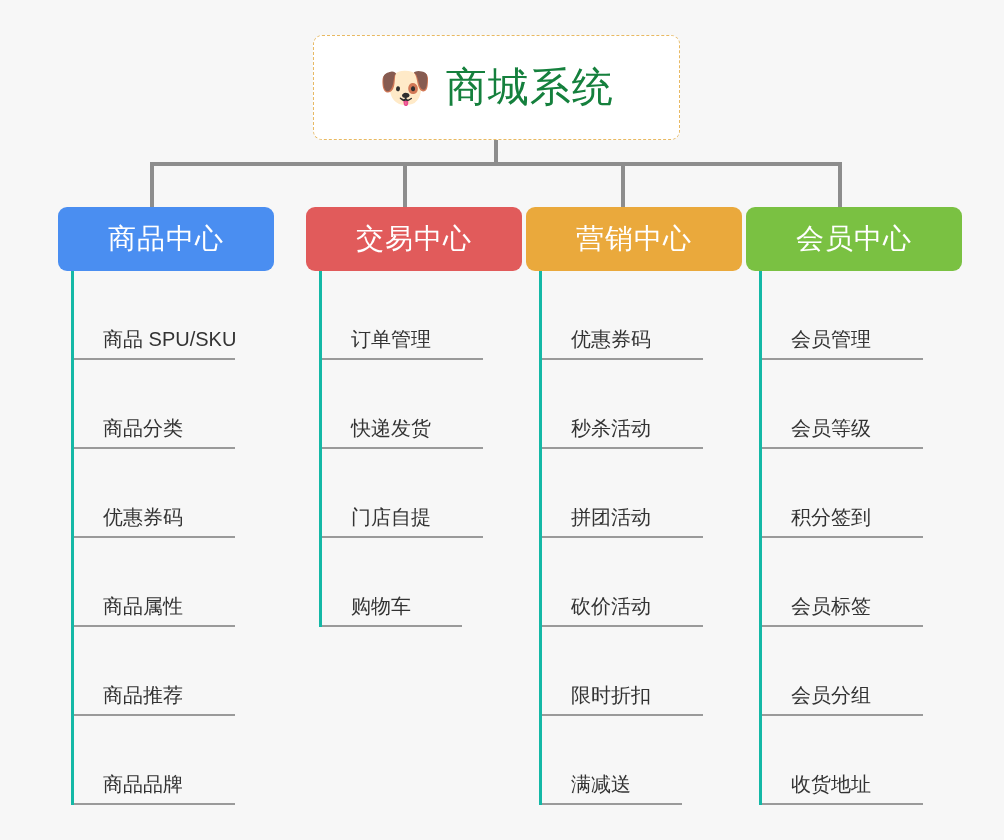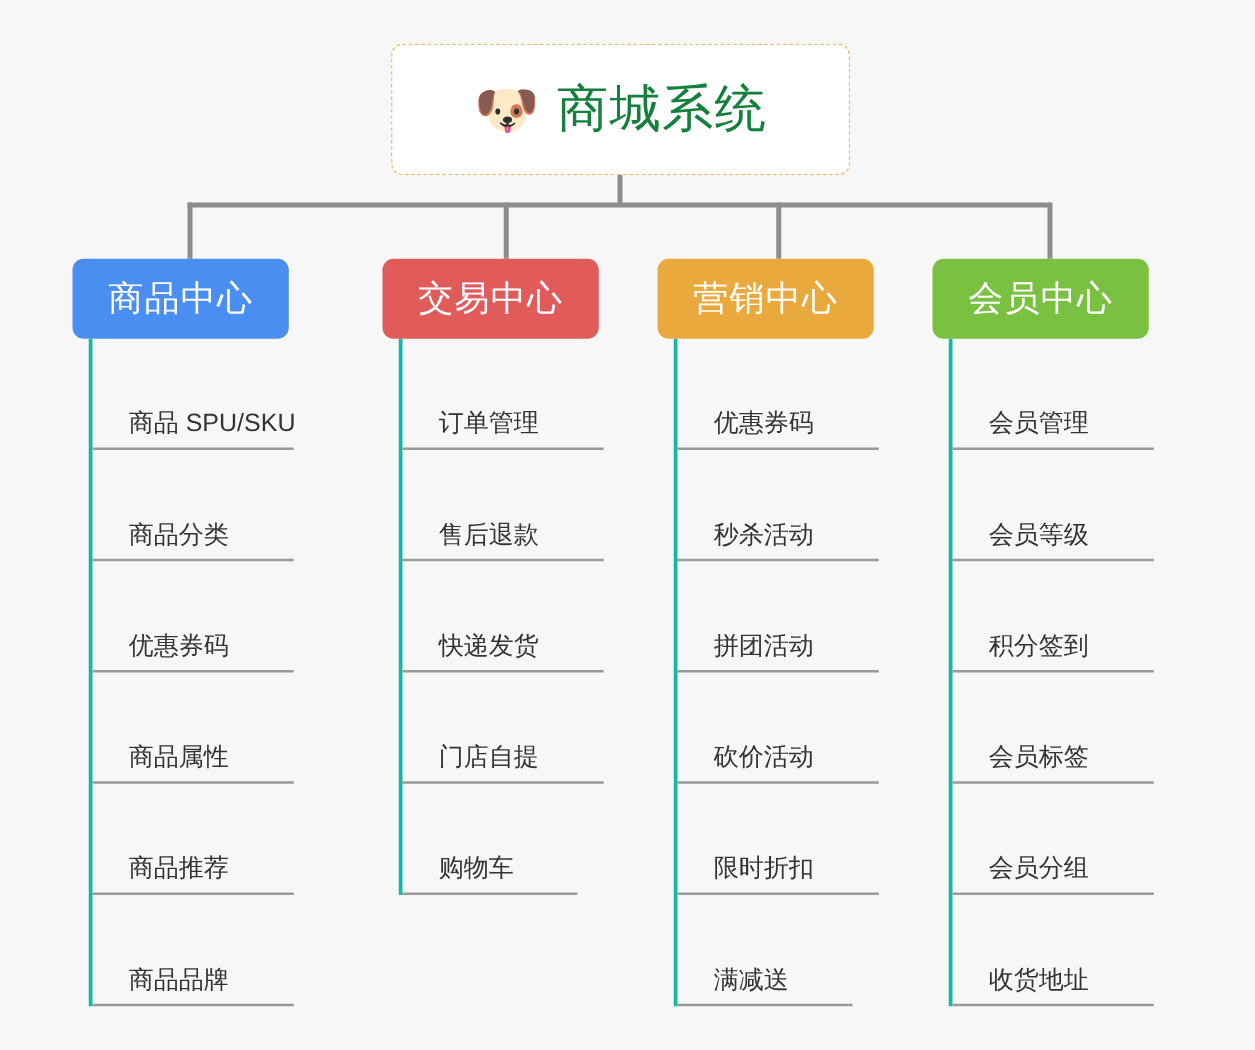--- a/index.html
+++ b/index.html
@@ -71,21 +71,21 @@
     width: 4px;
     height: 45px;
   }
 
   
   .branch {
     position: absolute;
     top: 207px;
   }
   .branch-header {
-    width: 173px;
+    width: 216px;
     height: 64px;
     border-radius: 9px;
     display: flex;
     align-items: center;
     justify-content: center;
     color: #ffffff;
     font-size: 28px;
     letter-spacing: 1px;
     box-sizing: border-box;
   }
@@ -171,23 +171,20 @@
       </div>
       <div class="branch" style="left: 306px;">
         <div class="branch-header" style="background: rgb(225, 91, 91);">
           <span>交易中心</span>
         </div>
         <div class="branch-body">
           <div class="leaf w-lg">
             <span class="leaf-label">订单管理</span>
           </div>
           <div class="leaf w-lg">
-            <span class="leaf-label">售后退款</span>
-          </div>
-          <div class="leaf w-lg">
             <span class="leaf-label">快递发货</span>
           </div>
           <div class="leaf w-lg">
             <span class="leaf-label">门店自提</span>
           </div>
           <div class="leaf w-md">
             <span class="leaf-label">购物车</span>
           </div>
         </div>
       </div>

